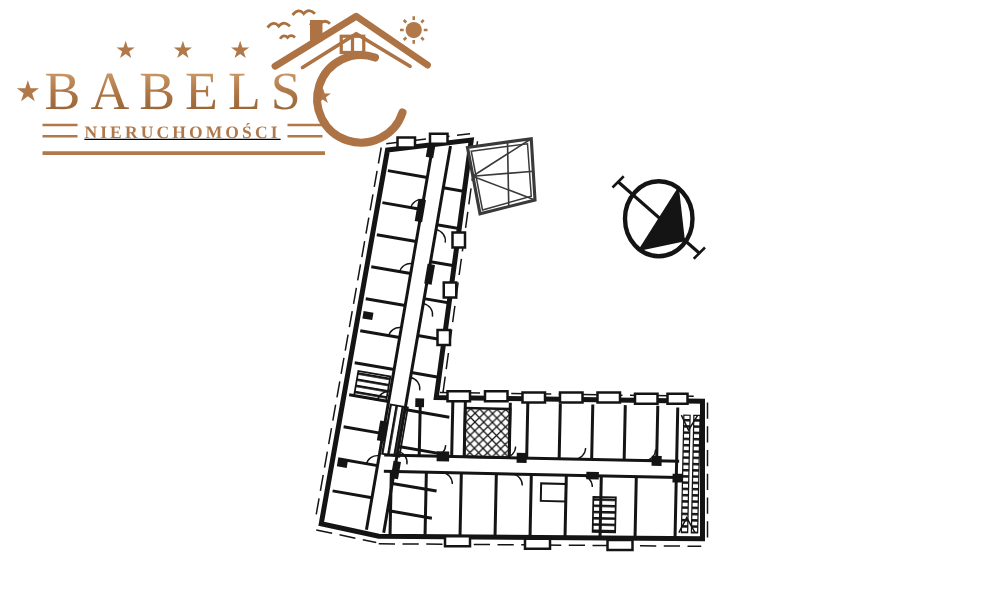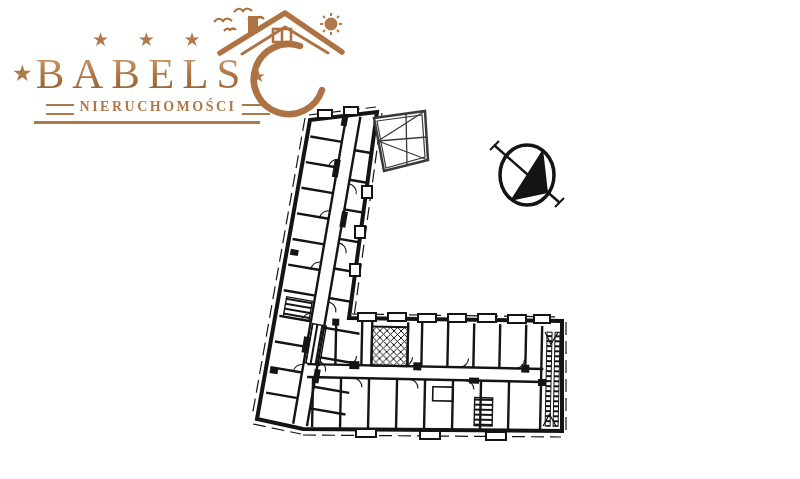--- a/index.html
+++ b/index.html
@@ -27,22 +27,22 @@
     font-size:43px;font-weight:normal;letter-spacing:8px;line-height:1.1;color:#a9703d;
   }
   .star-right{font-size:17px;color:var(--copper);margin-left:2px;margin-top:6px;}
   @supports (-webkit-background-clip:text){
     .brand-name{
       background:linear-gradient(180deg,#d6a878 0%,#b07746 50%,#8d5a2e 100%);
       -webkit-background-clip:text;background-clip:text;-webkit-text-fill-color:transparent;
     }
   }
   .subtitle-row{
-    position:absolute;left:46px;top:99px;width:224px;
-    display:flex;align-items:flex-end;gap:6px;
+    position:absolute;left:34px;top:99px;width:224px;
+    display:flex;align-items:flex-start;gap:6px;text-decoration:underline;
   }
   .dbl-line{flex:1;height:7px;border-top:2px solid var(--copper);border-bottom:2px solid var(--copper);}
   .subtitle{
     font-size:14px;font-weight:bold;letter-spacing:2.5px;color:var(--copper);white-space:nowrap;
   }
   .logo-underline{
     position:absolute;left:34px;top:121px;width:226px;height:2.5px;background:var(--copper);
   }
   .house-svg{position:absolute;left:212px;top:3px;}
   

